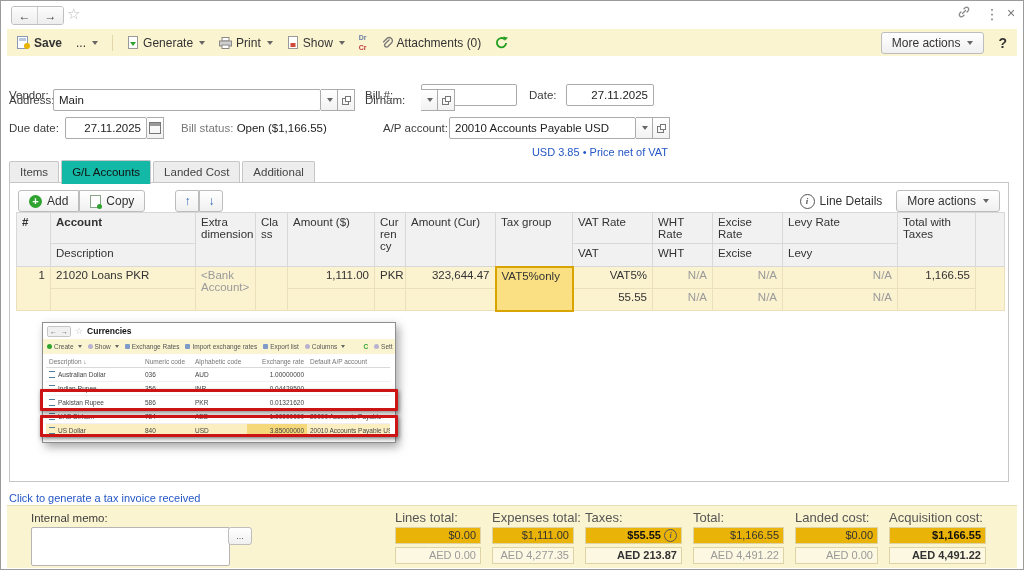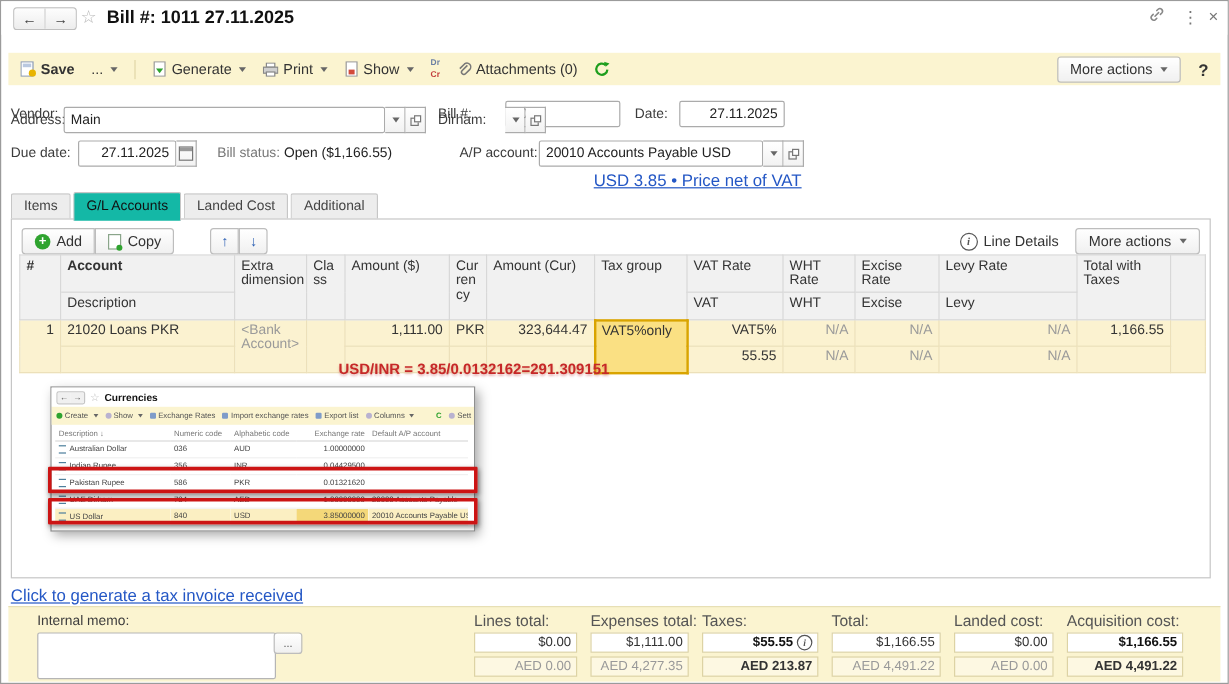--- a/index.html
+++ b/index.html
@@ -15,21 +15,21 @@
   .navbtn{width:25px;height:17px;display:flex;align-items:center;justify-content:center;
     background:linear-gradient(#fdfdfd,#ededed);font-size:12px;color:#444;cursor:pointer;}
   .navbtn+.navbtn{border-left:1px solid #cfcfcf;}
   .star{left:66px;top:4px;font-size:15px;color:#b9b9b9;}
   .page-title{left:88px;top:5px;font-size:15px;font-weight:bold;color:#111;}
   .win-ico{top:5px;font-size:13px;color:#777;}
   .link-glyph{left:956px;top:4px;}
   .dots-glyph{left:984px;top:5px;font-size:14px;}
   .close-glyph{left:1006px;top:4px;font-size:14px;}
   
-  .toolbar{left:6px;right:6px;top:43px;height:27px;background:#fbf4d0;
+  .toolbar{left:6px;right:6px;top:28px;height:27px;background:#fbf4d0;
     display:flex;align-items:center;padding:0 10px;box-sizing:border-box;gap:14px;font-size:12px;color:#333;}
   .tbi{display:inline-flex;align-items:center;gap:4px;cursor:pointer;white-space:nowrap;}
   .tbi.save{font-weight:bold;}
   .caret{width:0;height:0;border-left:3.5px solid transparent;border-right:3.5px solid transparent;border-top:4px solid #666;display:inline-block;margin-left:2px;}
   .tb-sep{width:1px;height:16px;background:#e0d6a8;}
   .drcr{display:flex;flex-direction:column;line-height:6px;font-size:7px;font-weight:bold;}
   .drcr .d{color:#6b7fa3;} .drcr .c{color:#c23b3b;}
   .tb-right{margin-left:auto;display:flex;align-items:center;gap:14px;}
   .btn{border:1px solid #bdbdbd;border-radius:3px;background:linear-gradient(#ffffff,#f0f0f0);
     padding:3px 10px;font-size:12px;color:#333;display:inline-flex;align-items:center;gap:5px;cursor:pointer;white-space:nowrap;}
@@ -42,21 +42,21 @@
     font-size:11.5px;color:#222;padding:0 5px;line-height:20px;white-space:nowrap;overflow:hidden;font-family:inherit;}
   .fbtn{width:17px;height:22px;box-sizing:border-box;border:1px solid #ababab;border-left:0;
     background:linear-gradient(#fff,#f2f2f2);display:flex;align-items:center;justify-content:center;cursor:pointer;}
   .pop{position:relative;width:9px;height:9px;display:inline-block;}
   .pop .a{position:absolute;left:0;bottom:0;width:5px;height:5px;border:1px solid #777;}
   .pop .b{position:absolute;right:0;top:0;width:4px;height:4px;border:1px solid #777;background:#fff;}
   .cal{width:10px;height:10px;border:1px solid #777;position:relative;}
   .cal:before{content:"";position:absolute;left:0;right:0;top:0;height:3px;background:#999;}
   .ralign{text-align:right;}
   .status-lbl{color:#777;} .status-val{color:#222;}
-  a.plainlink{color:#2457c5;text-decoration:underline;font-size:14px;cursor:pointer;}
+  a.plainlink{color:#2457c5;font-size:11px;cursor:pointer;}
   .ratelink{left:420px;top:141px;width:247px;text-align:right;}
   
   .tabs{left:8px;top:160px;display:flex;align-items:flex-end;height:22px;}
   .tab{border:1px solid #c6c6c6;border-bottom:none;background:#ededed;padding:3px 10px 3px;
     font-size:11.5px;color:#444;margin-right:2px;border-radius:2px 2px 0 0;cursor:pointer;height:15px;line-height:15px;}
   .tab.active{background:#14b8a6;color:#111;height:17px;line-height:17px;position:relative;z-index:3;margin-bottom:-1px;}
   .panel{left:8px;top:181px;width:1000px;height:300px;border:1px solid #c6c6c6;background:#fff;box-sizing:border-box;}
   .gtoolbar{position:absolute;left:8px;top:6px;right:8px;height:24px;display:flex;align-items:center;gap:6px;}
   .icon-plus{width:13px;height:13px;border-radius:50%;background:#2fa32f;color:#fff;font-size:11px;line-height:13px;text-align:center;font-weight:bold;}
   .icon-sheet{width:9px;height:11px;border:1px solid #8aa58a;background:#fff;position:relative;}
@@ -106,21 +106,21 @@
   
   .taxlink{left:8px;top:487px;}
   .footer{left:6px;right:6px;top:504px;height:62px;background:#fbf4d0;border-top:1px solid #e7dfb5;}
   .memo-lbl{position:absolute;left:24px;top:6px;font-size:11.5px;color:#3c3c3c;}
   .memo{position:absolute;left:24px;top:21px;width:193px;height:33px;border:1px solid #b5b5b5;border-radius:2px;background:#fff;resize:none;font-family:inherit;}
   .memo-dots{position:absolute;left:221px;top:21px;width:22px;height:16px;border:1px solid #bdbdbd;border-radius:3px;
     background:linear-gradient(#fff,#f0f0f0);font-size:9px;color:#555;display:flex;align-items:center;justify-content:center;cursor:pointer;}
   .totals{position:absolute;left:388px;top:4px;display:flex;gap:11px;}
   .tcol{display:flex;flex-direction:column;}
   .tcol .tlabel{font-size:13px;color:#555;height:14px;white-space:nowrap;}
-  .tbox{border:1px solid #ddd3a4;background:#ffffff;height:15px;line-height:15px;font-size:11px;
+  .tbox{border:1px solid #ddd3a4;background:#eab308;height:15px;line-height:15px;font-size:11px;
     text-align:right;padding:0 4px;margin-top:3px;color:#333;display:flex;align-items:center;justify-content:flex-end;gap:3px;}
   .tbox.aed{background:#fdf8e2;color:#999;}
   .tbox.bold{font-weight:bold;color:#111;align-items:center;}
   .tbox.aed.bold{color:#333;padding-left:15px;}
   .w86{width:86px;} .w82{width:82px;} .w97{width:97px;} .w91{width:91px;} .w83{width:83px;}
   
   .svgi{display:inline-flex;align-items:center;}
 </style>
 </head>
 <body>
@@ -128,21 +128,20 @@
 <div class="abs titlebar">
   <div class="abs navbtns">
     <div class="navbtn">
         <span>←</span>
       </div>
     <div class="navbtn">
         <span>→</span>
       </div>
   </div>
   <div class="abs star">☆</div>
-  <div class="abs page-title">Bill #: 1011 27.11.2025</div>
   <div class="abs win-ico link-glyph svgi">
     <svg width="14" height="14" viewBox="0 0 14 14">
         <path d="M5.5 8.5 L8.5 5.5 M4 7 L2.8 8.2 a2.2 2.2 0 0 0 3.1 3.1 L7 10.2 M10 7 L11.2 5.8 a2.2 2.2 0 0 0-3.1-3.1 L7 3.8" stroke="#888" stroke-width="1.3" fill="none" stroke-linecap="round"></path>
       </svg>
   </div>
   <div class="abs win-ico dots-glyph">⋮</div>
   <div class="abs win-ico close-glyph">×</div>
 </div>
 
 <div class="abs toolbar">
@@ -390,21 +389,20 @@
       <td></td>
       <td class="num">55.55</td>
       <td class="num gray">N/A</td>
       <td class="num gray">N/A</td>
       <td class="num gray">N/A</td>
       <td></td>
     </tr>
   </tbody>
     </table>
 
-  <div class="abs annot">USD/INR = 3.85/0.0132162=291.309151</div>
 
   <div class="abs mini">
     <div class="mini-title">
       <span class="mini-nav">
         <span>←</span>
         <span>→</span>
       </span>
       <span class="mini-star">☆</span>
       <b>Currencies</b>
     </div>

